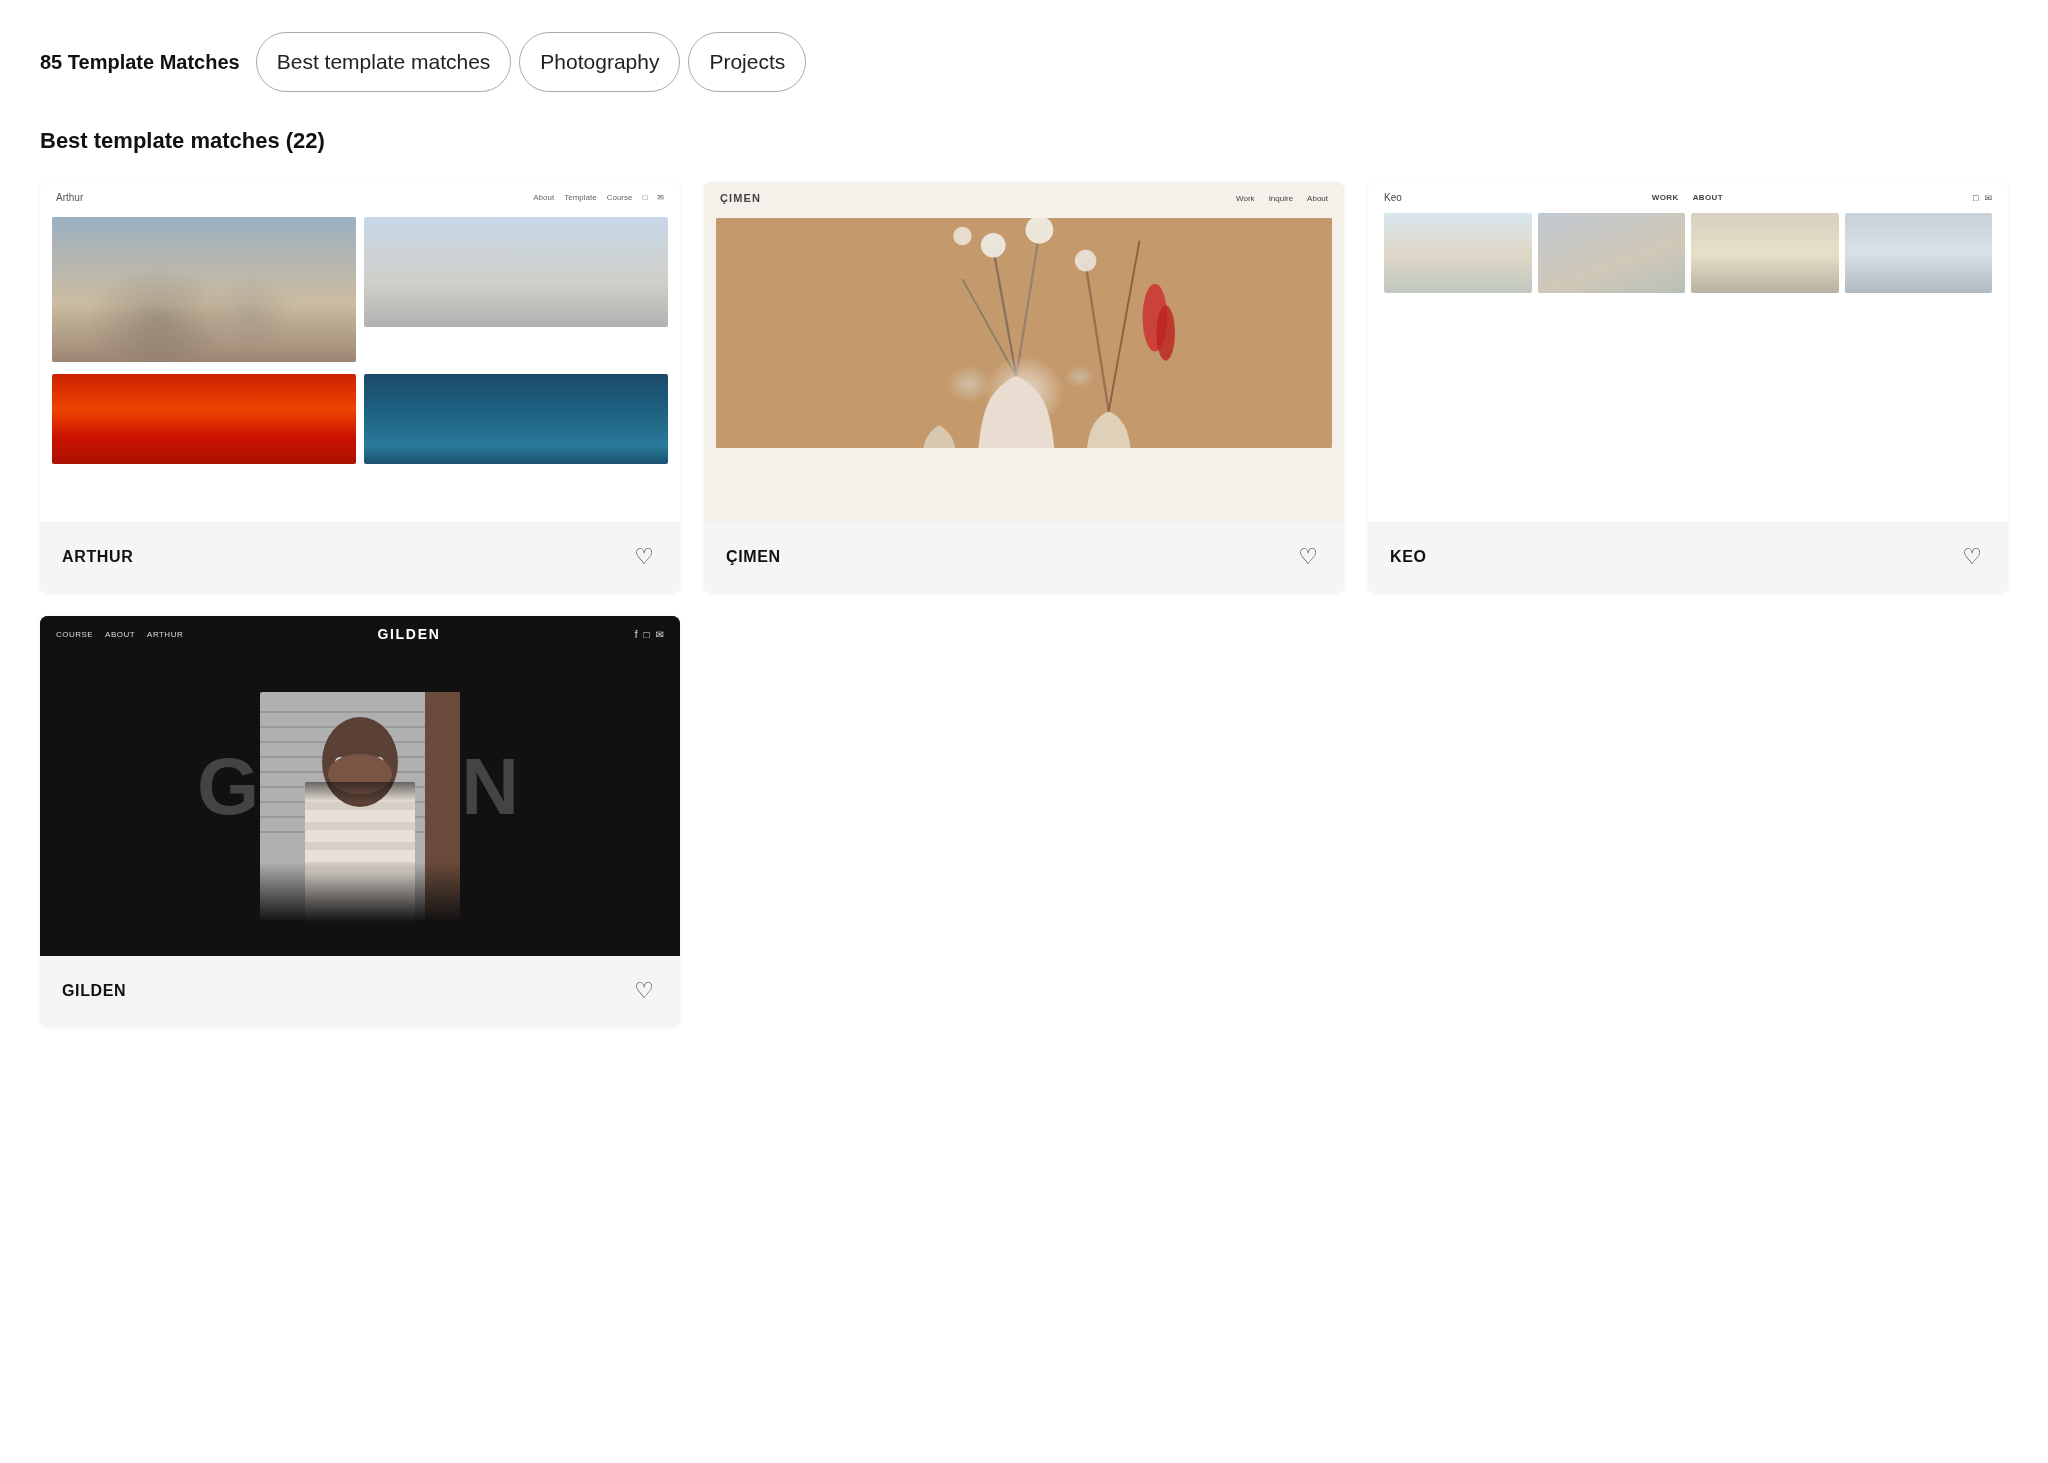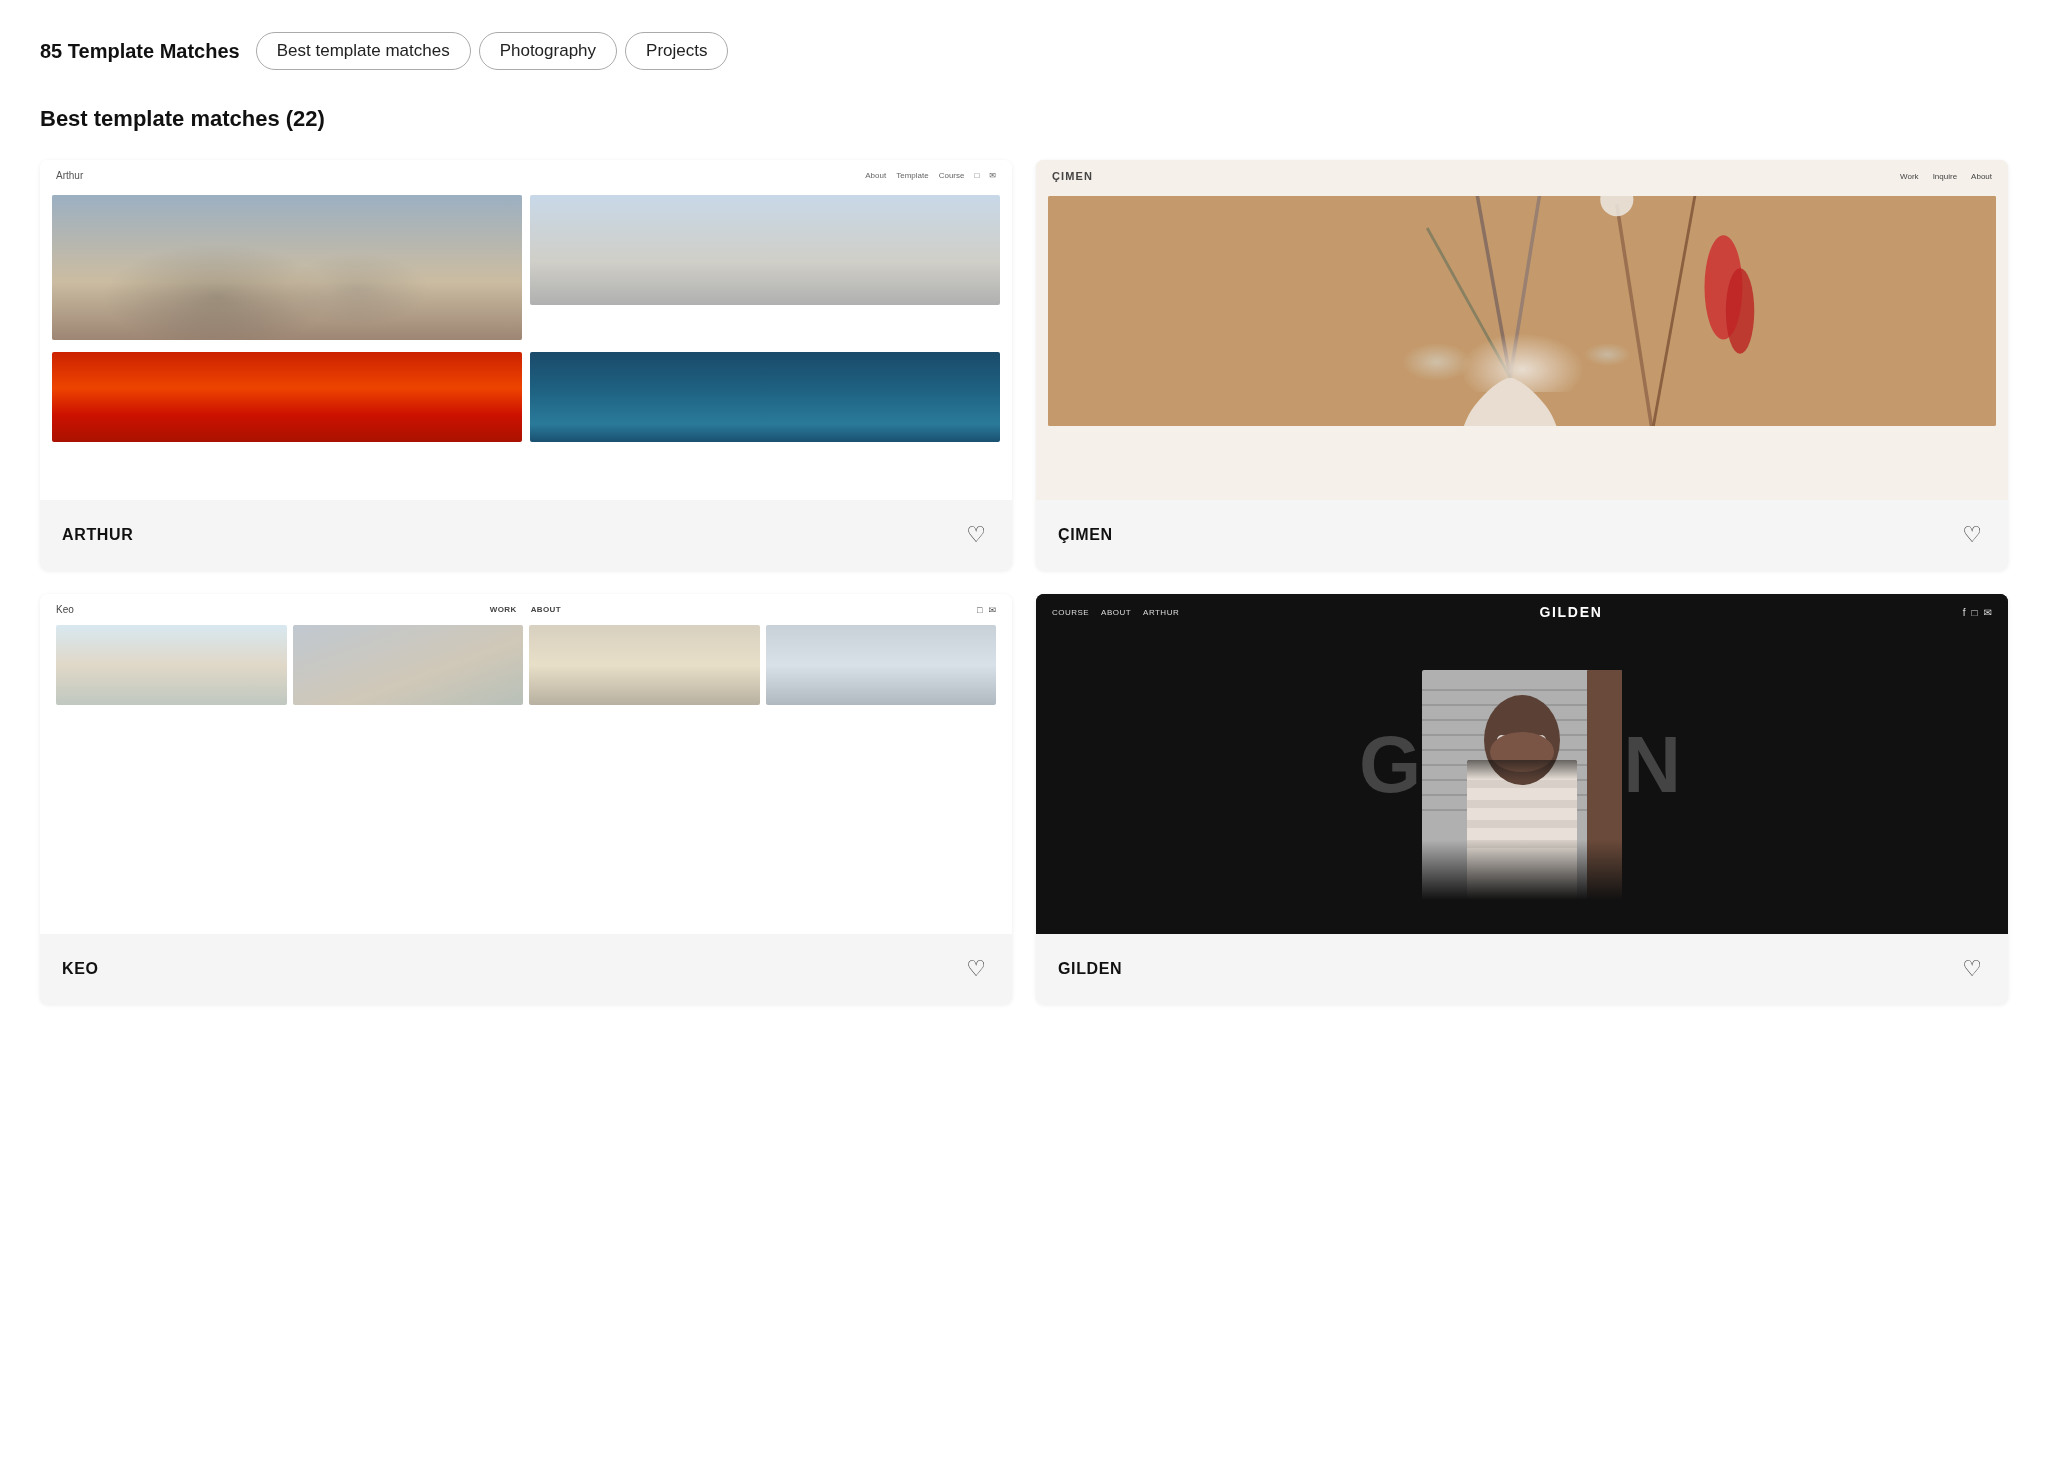--- a/index.html
+++ b/index.html
@@ -21,40 +21,40 @@
     .match-count {
       font-size: 20px;
       font-weight: 600;
       color: #111;
       margin-right: 8px;
       white-space: nowrap;
     }
     .filter-pill {
       border: 1.5px solid #aaa;
       border-radius: 9999px;
-      padding: 8px 20px;
-      font-size: 17px;
+      padding: 17px 20px;
+      font-size: 21px;
       cursor: pointer;
       color: #222;
       background: #fff;
       white-space: nowrap;
     }
 
     
     .section-title {
       font-size: 22px;
       font-weight: 700;
       color: #111;
       margin-bottom: 28px;
     }
 
     
     .template-grid {
       display: grid;
-      grid-template-columns: 1fr 1fr;
+      grid-template-columns: 1fr 1fr 1fr;
       gap: 24px;
     }
 
     
     .template-card {
       border-radius: 8px;
       overflow: hidden;
       background: #f5f5f5;
       box-shadow: 0 1px 4px rgba(0,0,0,0.08);
     }

